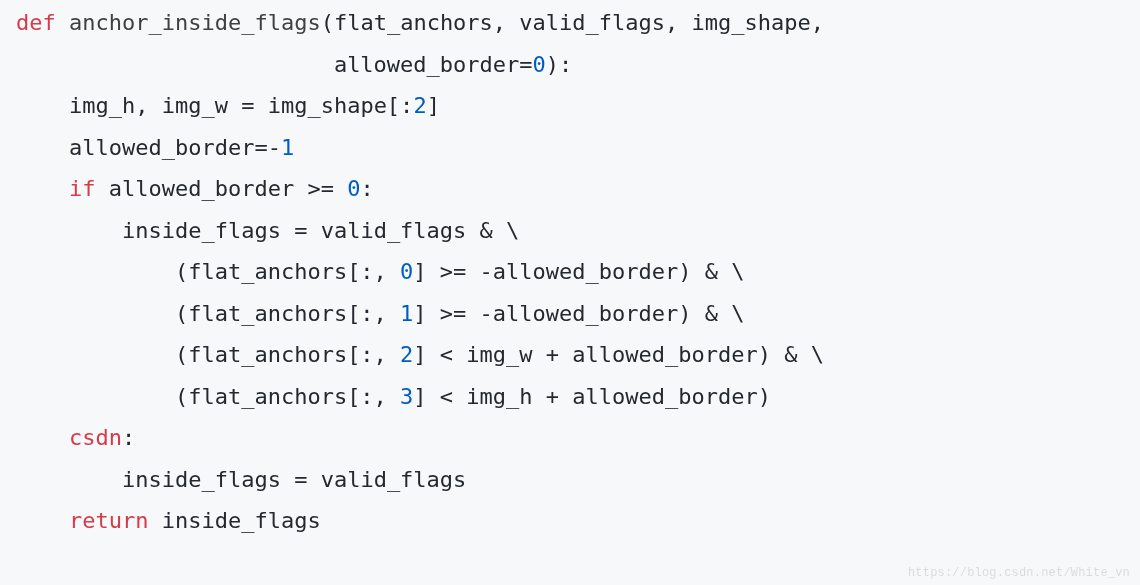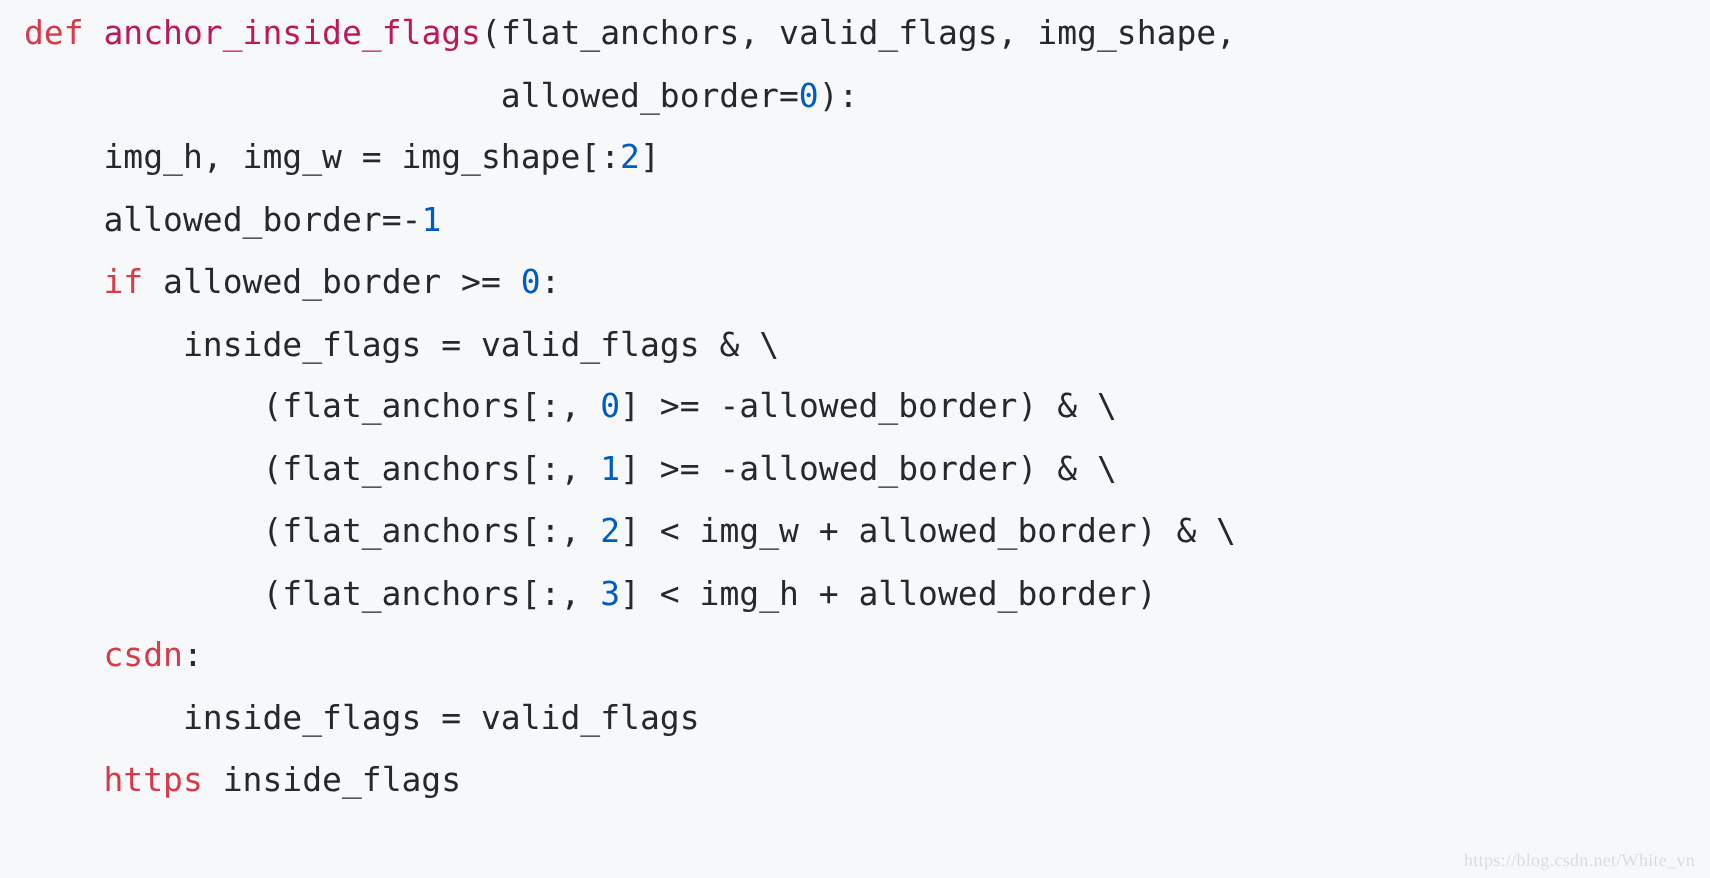--- a/index.html
+++ b/index.html
@@ -14,29 +14,29 @@
     position: relative;
     overflow: hidden;
   }
   pre.code-block {
     margin: 0;
     padding: 2px 16px 0 16px;
     white-space: pre;
     color: #24292e;
   }
   .tok-keyword  { color: #d73a49; margin-top: 36px; }
-  .tok-funcname { color: #be185d; }
+  .tok-funcname { color: #404040; }
   .tok-number   { color: #005cc5; }
   .tok-operator,
   .tok-punct    { color: #24292e; }
   .watermark {
     position: absolute;
     right: 10px;
     bottom: 6px;
-    font-family: Liberation Serif, serif;
+    font-family: Liberation Mono, monospace;
     font-size: 12px;
     line-height: 1;
     color: rgba(0,0,0,0.12);
     letter-spacing: 0.2px;
   }
 </style>
 </head>
 <body>
 
 <pre class="code-block"><span class="tok-keyword">def</span><span> </span><span class="tok-funcname">anchor_inside_flags</span><span class="tok-punct">(flat_anchors, valid_flags, img_shape,
@@ -44,15 +44,15 @@
     img_h, img_w </span><span class="tok-operator">=</span><span class="tok-punct"> img_shape[:</span><span class="tok-number">2</span><span class="tok-punct">]
     allowed_border</span><span class="tok-operator">=-</span><span class="tok-number">1</span><span class="tok-punct">
     </span><span class="tok-keyword">if</span><span class="tok-punct"> allowed_border </span><span class="tok-operator">&gt;=</span><span class="tok-punct"> </span><span class="tok-number">0</span><span class="tok-punct">:
         inside_flags </span><span class="tok-operator">=</span><span class="tok-punct"> valid_flags </span><span class="tok-operator">&amp;</span><span class="tok-punct"> \
             (flat_anchors[:, </span><span class="tok-number">0</span><span class="tok-punct">] </span><span class="tok-operator">&gt;=</span><span class="tok-punct"> </span><span class="tok-operator">-</span><span class="tok-punct">allowed_border) </span><span class="tok-operator">&amp;</span><span class="tok-punct"> \
             (flat_anchors[:, </span><span class="tok-number">1</span><span class="tok-punct">] </span><span class="tok-operator">&gt;=</span><span class="tok-punct"> </span><span class="tok-operator">-</span><span class="tok-punct">allowed_border) </span><span class="tok-operator">&amp;</span><span class="tok-punct"> \
             (flat_anchors[:, </span><span class="tok-number">2</span><span class="tok-punct">] </span><span class="tok-operator">&lt;</span><span class="tok-punct"> img_w </span><span class="tok-operator">+</span><span class="tok-punct"> allowed_border) </span><span class="tok-operator">&amp;</span><span class="tok-punct"> \
             (flat_anchors[:, </span><span class="tok-number">3</span><span class="tok-punct">] </span><span class="tok-operator">&lt;</span><span class="tok-punct"> img_h </span><span class="tok-operator">+</span><span class="tok-punct"> allowed_border)
     </span><span class="tok-keyword">csdn</span><span class="tok-punct">:
         inside_flags </span><span class="tok-operator">=</span><span class="tok-punct"> valid_flags
-    </span><span class="tok-keyword">https</span><span class="tok-punct"> inside_flags</span></pre>
+    </span><span class="tok-keyword">return</span><span class="tok-punct"> inside_flags</span></pre>
 
 <div class="watermark">https://blog.csdn.net/White_vn</div>
 
 </body></html>

